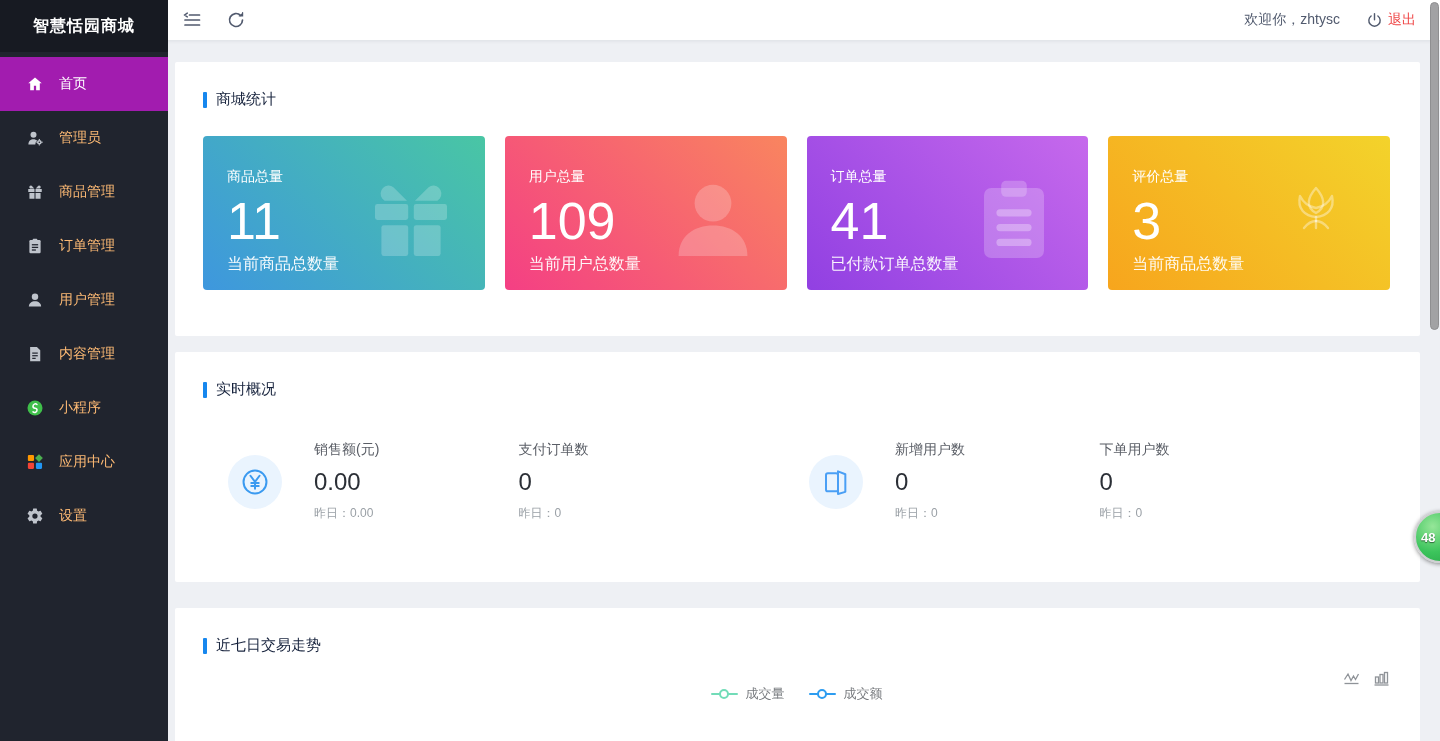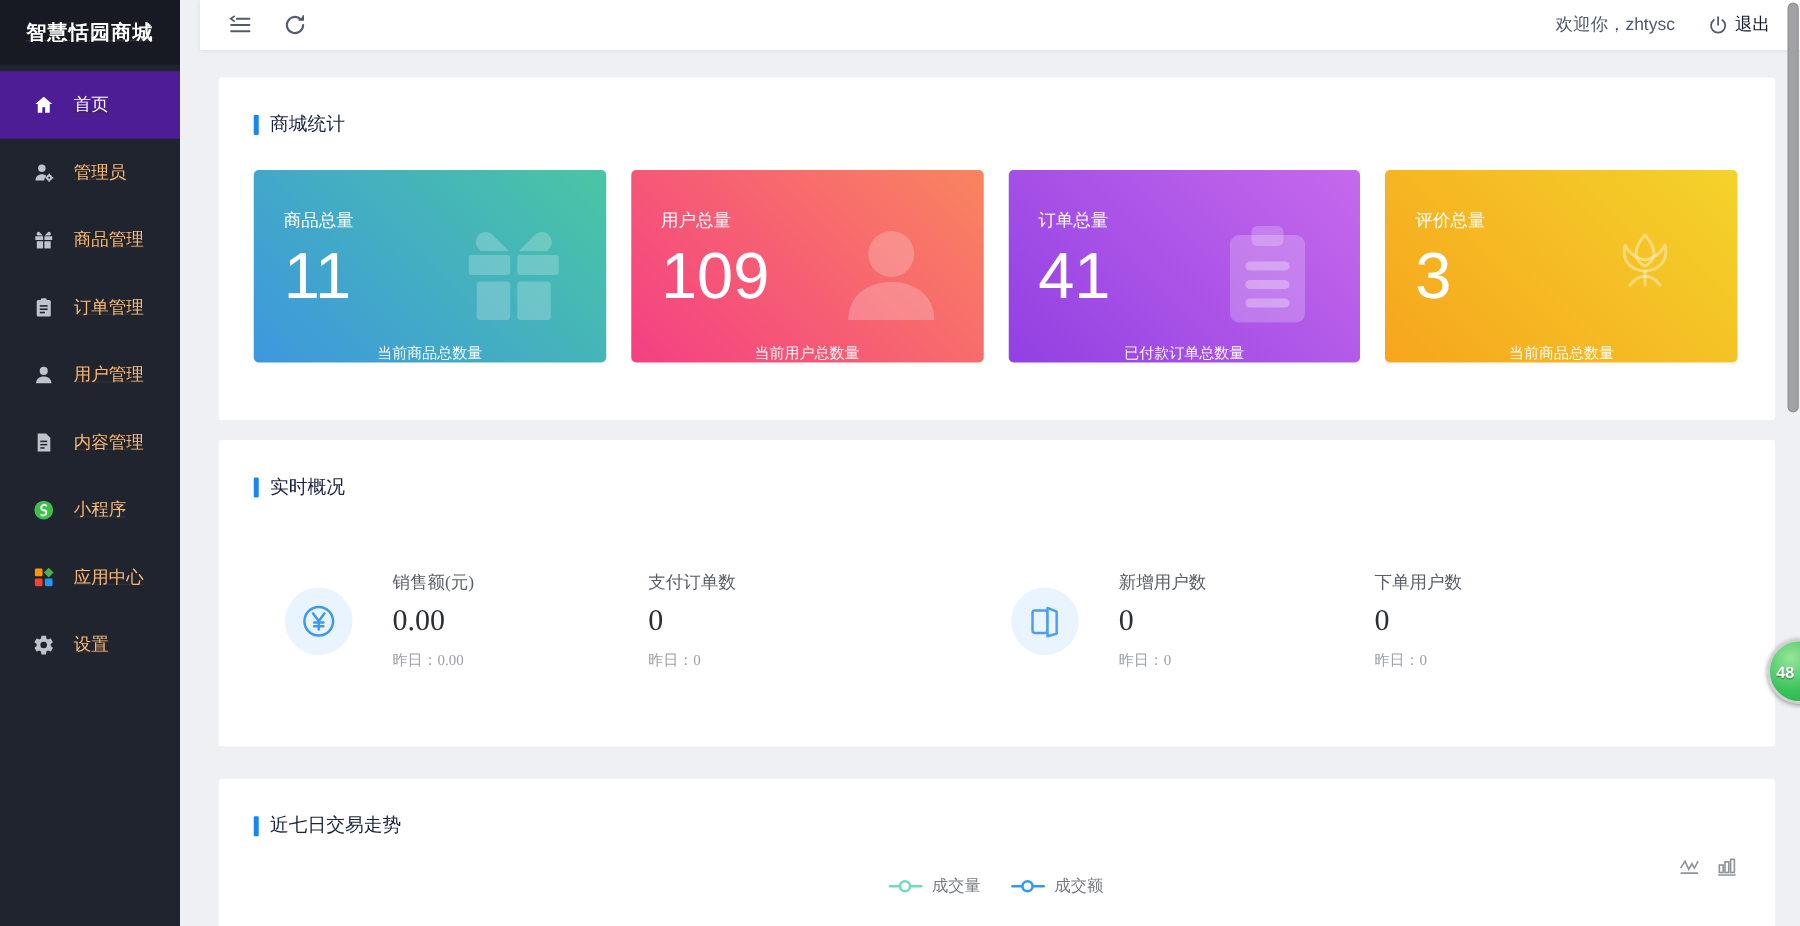--- a/index.html
+++ b/index.html
@@ -1,59 +1,59 @@
 <!DOCTYPE html>
 <html><head>
 <meta charset="utf-8">
 <style>
   * { margin:0; padding:0; box-sizing:border-box; }
   html,body { width:1440px; height:741px; overflow:hidden; }
   body { font-family:"Liberation Sans","DejaVu Sans",sans-serif; background:#eef0f4; position:relative; color:#333; }
 
   
-  .sidebar { position:absolute; left:0; top:0; width:144px; height:741px; background:#20242e; z-index:20;text-decoration:underline; }
+  .sidebar { position:absolute; left:0; top:0; width:168px; height:741px; background:#20242e; z-index:20; }
   .logo { height:52px; background:#171a22; color:#fff; font-size:16px; font-weight:bold; letter-spacing:1px;
           display:flex; align-items:center; justify-content:center; }
   .menu { padding-top:5px; }
   .menu-item { height:54px; display:flex; align-items:center; padding-left:26px; gap:15px;
                color:#fdba74; font-size:14px; cursor:pointer; }
   .menu-item .mi-icon { width:18px; height:18px; display:flex; align-items:center; justify-content:center; }
   .menu-item svg { display:block; }
-  .menu-item.active { background:#4c1d95; color:#fff; }
+  .menu-item.active { background:#a21caf; color:#fff; }
 
   
   .header { position:absolute; left:160px; top:0; right:0; height:40px; background:#fff; z-index:10;
             display:flex; align-items:center; padding:0 24px 0 22px; box-shadow:0 1px 4px rgba(0,21,41,.08); }
   .hdr-icon { width:20px; height:20px; margin-right:24px; cursor:pointer; color:#515a6e; }
   .header-right { margin-left:auto; display:flex; align-items:center; gap:26px; }
   .welcome { font-size:14px; color:#515a6e; }
-  .logout { display:flex; align-items:center; gap:5px; font-size:14px; color:#0f172a; cursor:pointer; }
+  .logout { display:flex; align-items:center; gap:5px; font-size:14px; color:#ef4444; cursor:pointer; }
 
   
   .main { position:absolute; left:160px; top:52px; right:0; bottom:0; overflow:hidden;
           padding:10px 20px 0 15px; }
   .panel { background:#fff; border-radius:2px; }
   .panel-stats   { padding:28px 30px 46px 28px; margin-bottom:16px; }
   .panel-realtime{ padding:28px 30px 60px 28px; margin-bottom:26px; }
   .panel-trend   { padding:28px 30px 0 28px; height:300px; position:relative; }
 
   .section-title { display:flex; align-items:center; font-size:15px; color:#17233d; }
   .title-bar { width:4px; height:16px; background:#1787ee; border-radius:1px; margin-right:9px; }
 
   
   .cards { display:flex; gap:20px; margin-top:27px; }
   .card { flex:1; height:154px; border-radius:4px; color:#fff; padding:26px 24px; position:relative;
           overflow:hidden; cursor:pointer; }
   .card-title { font-size:14px; margin-top:6px; }
   .card-value { font-size:52px; font-weight:300; margin-top:8px; line-height:1.05; }
-  .card-sub   { font-size:12px; margin-top:25px; opacity:.95;text-align:center; }
+  .card-sub   { font-size:16px; margin-top:5px; opacity:.95; }
   .card-wm { position:absolute; right:26px; top:36px; width:96px; height:96px; }
 
   
-  .stats-row { display:flex; margin-top:58px; padding-left:25px;font-family:Liberation Serif, serif; }
+  .stats-row { display:flex; margin-top:42px; padding-left:25px; }
   .stat-col { flex:1; display:flex; align-items:center; }
   .stat-icon { width:54px; height:54px; border-radius:50%; background:#eaf4fe; flex:0 0 54px;
                display:flex; align-items:center; justify-content:center; margin-right:32px; }
   .stat-texts { display:flex; flex-direction:column; }
   .stat-label { font-size:14px; color:#5a5e66; }
   .stat-value { font-size:24px; color:#2b2f36; margin-top:9px; }
   .stat-yday  { font-size:12px; color:#9aa0a6; margin-top:9px; }
 
   
   .legend-row { display:flex; justify-content:center; gap:24px; margin-top:30px; }

